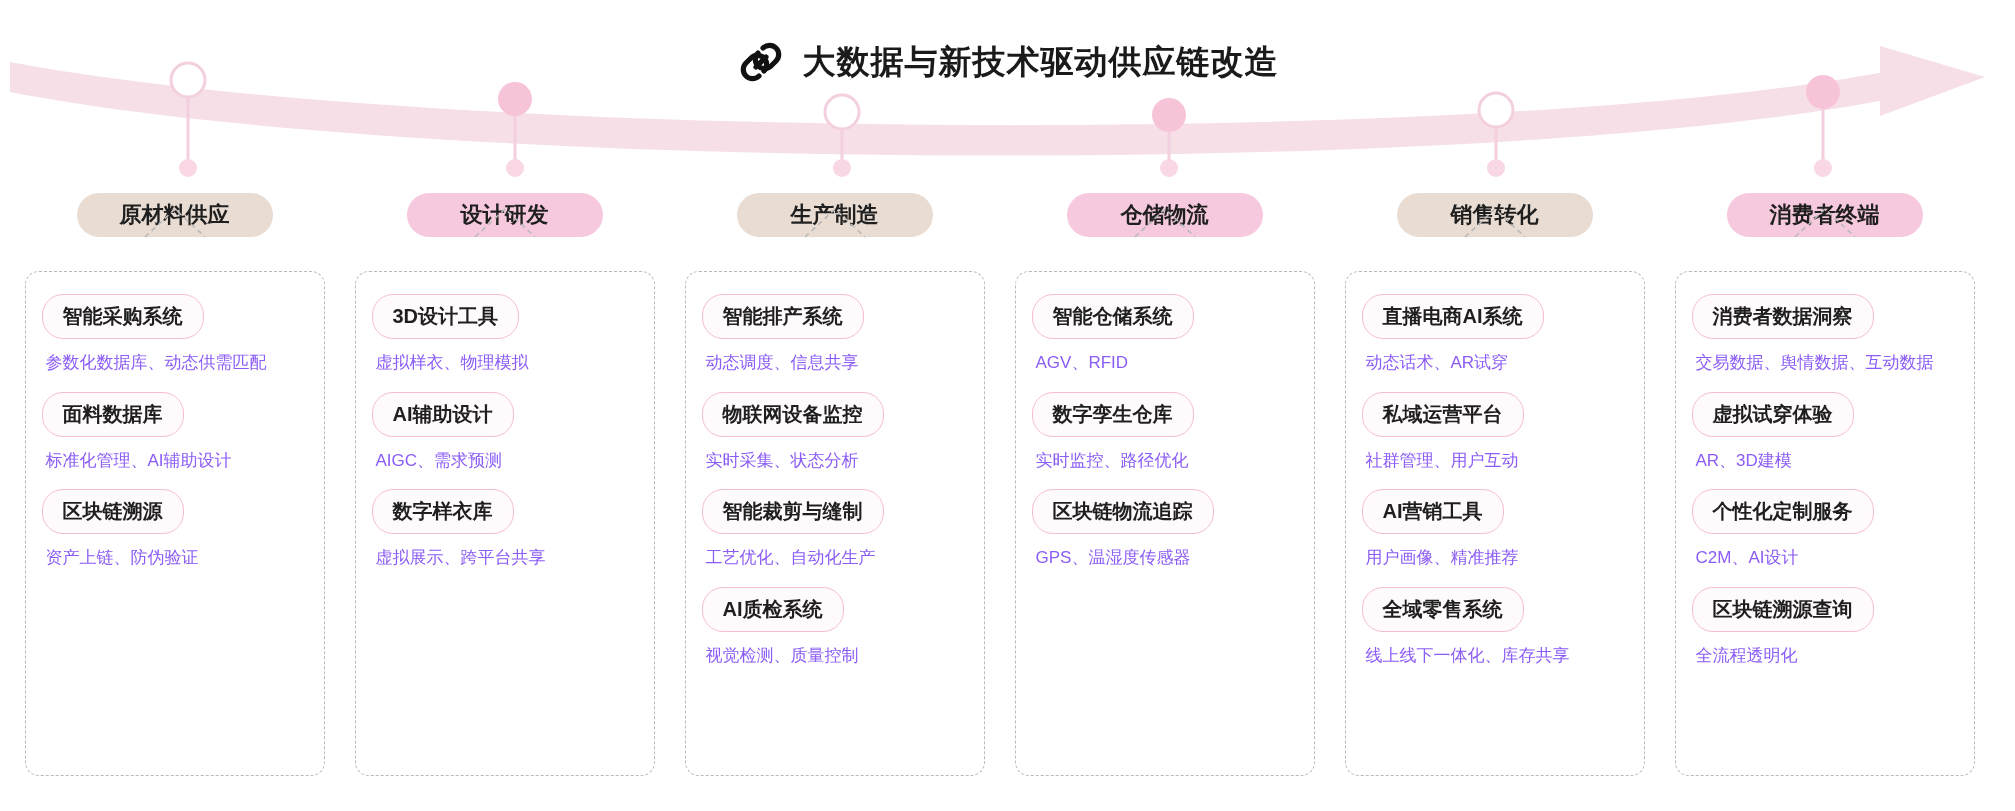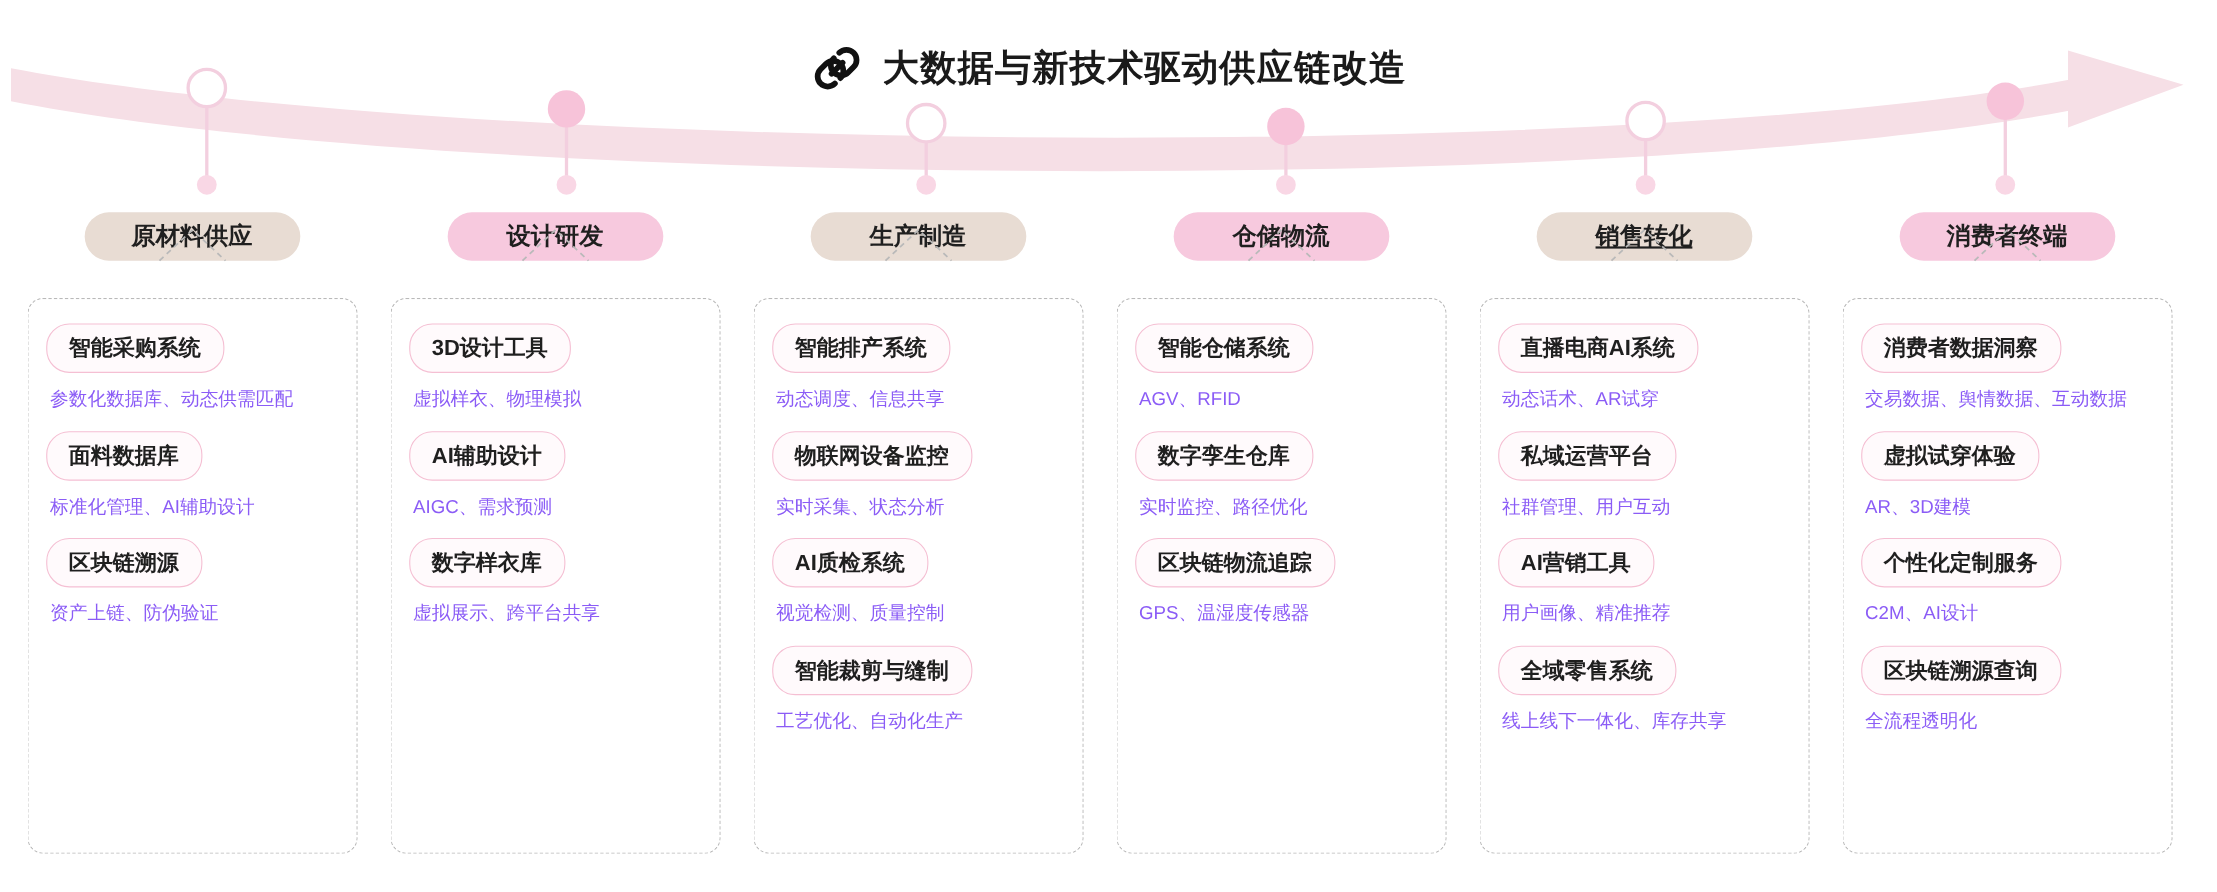--- a/index.html
+++ b/index.html
@@ -235,27 +235,27 @@
       <div class="dashed-box">
         <div class="item">
           <div class="item-pill">智能排产系统</div>
           <div class="item-desc">动态调度、信息共享</div>
         </div>
         <div class="item">
           <div class="item-pill">物联网设备监控</div>
           <div class="item-desc">实时采集、状态分析</div>
         </div>
         <div class="item">
+          <div class="item-pill">智能裁剪与缝制</div>
+          <div class="item-desc">工艺优化、自动化生产</div>
+        </div>
+        <div class="item">
           <div class="item-pill">AI质检系统</div>
           <div class="item-desc">视觉检测、质量控制</div>
         </div>
-        <div class="item">
-          <div class="item-pill">智能裁剪与缝制</div>
-          <div class="item-desc">工艺优化、自动化生产</div>
-        </div>
       </div>
     </div>
 
     <div class="column">
       <div class="stage-pill" style="background:#f7c9de;">仓储物流</div>
       <div class="tick">
         <svg width="300" height="36" viewBox="0 0 300 36" xmlns="http://www.w3.org/2000/svg">
           <path d="M120 34 L150 6 L180 34" fill="none" stroke="#b9b9b9" stroke-width="1.6" stroke-dasharray="5 4"></path>
         </svg>
       </div>
@@ -269,21 +269,21 @@
           <div class="item-desc">实时监控、路径优化</div>
         </div>
         <div class="item">
           <div class="item-pill">区块链物流追踪</div>
           <div class="item-desc">GPS、温湿度传感器</div>
         </div>
       </div>
     </div>
 
     <div class="column">
-      <div class="stage-pill" style="background:#e8dcd3;text-decoration:underline;">销售转化</div>
+      <div class="stage-pill" style="background:#e8dcd3;">销售转化</div>
       <div class="tick">
         <svg width="300" height="36" viewBox="0 0 300 36" xmlns="http://www.w3.org/2000/svg">
           <path d="M120 34 L150 6 L180 34" fill="none" stroke="#b9b9b9" stroke-width="1.6" stroke-dasharray="5 4"></path>
         </svg>
       </div>
       <div class="dashed-box">
         <div class="item">
           <div class="item-pill">直播电商AI系统</div>
           <div class="item-desc">动态话术、AR试穿</div>
         </div>

